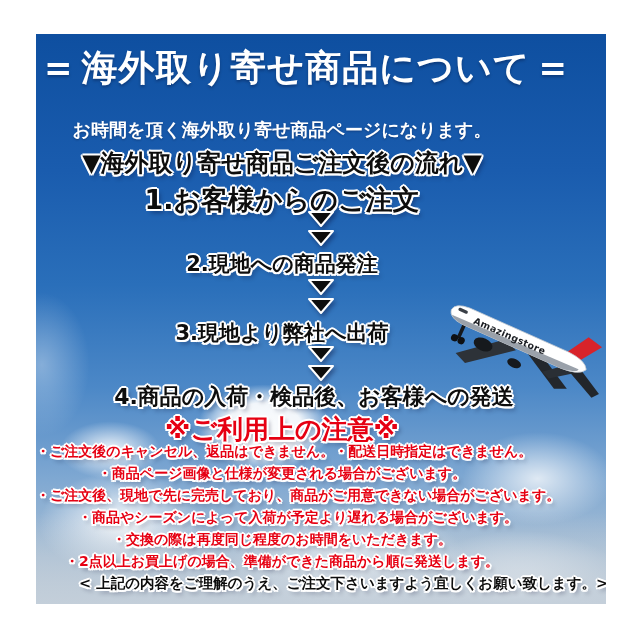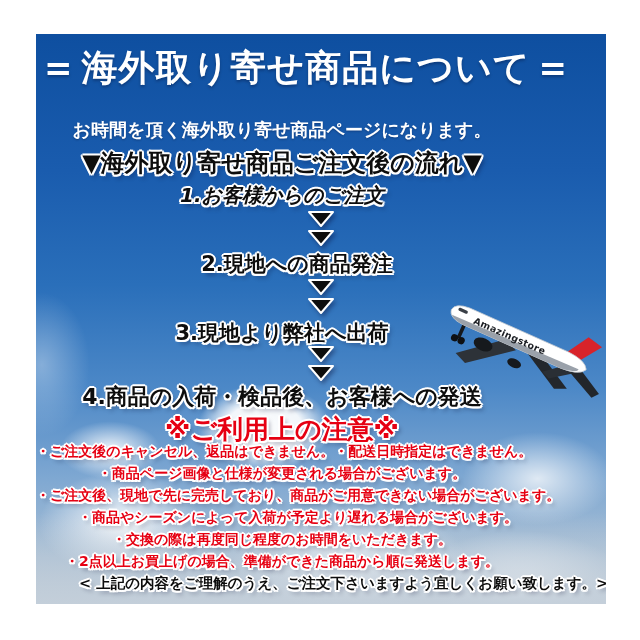--- a/index.html
+++ b/index.html
@@ -29,24 +29,24 @@
   .sub1{top:61px;font-size:18px;color:#fff;text-shadow:0 1px 2px rgba(0,0,30,.3);}
   .sub2{top:84px;font-size:18px;color:#fff;text-shadow:0 1px 2px rgba(0,0,30,.3);}
   .ow{ 
     text-shadow:2px 0 0 #fff,-2px 0 0 #fff,0 2px 0 #fff,0 -2px 0 #fff,
       1.5px 1.5px 0 #fff,-1.5px 1.5px 0 #fff,1.5px -1.5px 0 #fff,-1.5px -1.5px 0 #fff,
       3px 4px 4px rgba(0,0,40,.35);
   }
   .black{color:#0d0d0d;}
   .red{color:#e60012;}
   .flow-header{top:113px;font-size:24px;}
-  .step1{top:148px;font-size:20px;font-style:italic;}
-  .step2{top:216px;font-size:21px;margin-left:15px;}
+  .step1{top:148px;font-size:27px;}
+  .step2{top:216px;font-size:21px;}
   .step3{top:285px;font-size:21px;}
-  .step4{top:348px;font-size:22px;}
+  .step4{top:348px;font-size:22px;margin-left:32px;}
   .arrows{position:absolute;left:0;width:570px;text-align:center;line-height:0;}
   .arrows svg{display:block;margin:0 auto 3px auto;filter:drop-shadow(2px 3px 2px rgba(0,0,40,.35));}
   .a1{top:177px;} .a2{top:245px;} .a3{top:312px;}
   .notice-header{top:378px;font-size:26px;}
   .notice-item{font-size:14px;letter-spacing:0;}
   .n0{top:409px;} .n1{top:431px;} .n2{top:453px;} .n3{top:475px;padding-left:16px;} .n4{top:497px;} .n5{top:519px;}
   .closing{top:540px;font-size:14.5px;padding-left:43px;}
   .plane{position:absolute;left:396px;top:246px;width:180px;height:140px;transform:rotate(24deg);}
 </style>
 </head>

